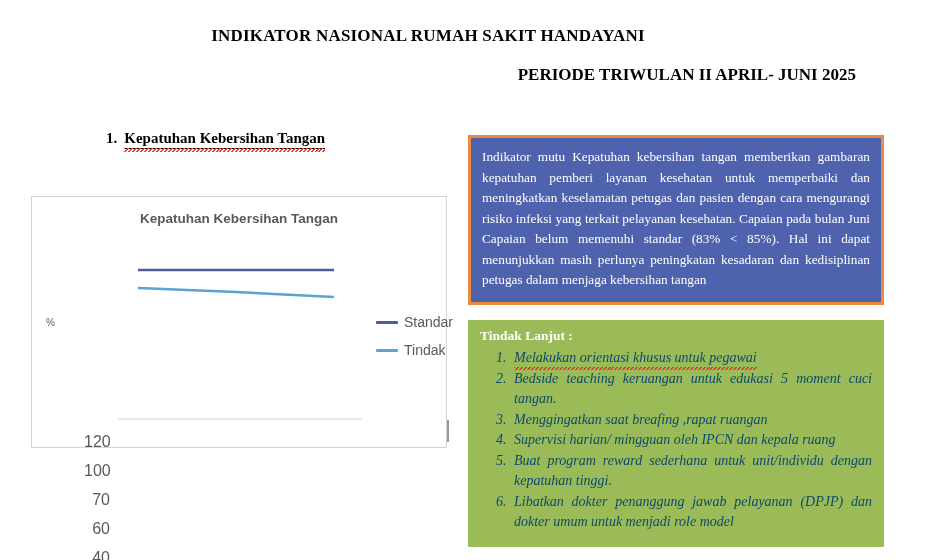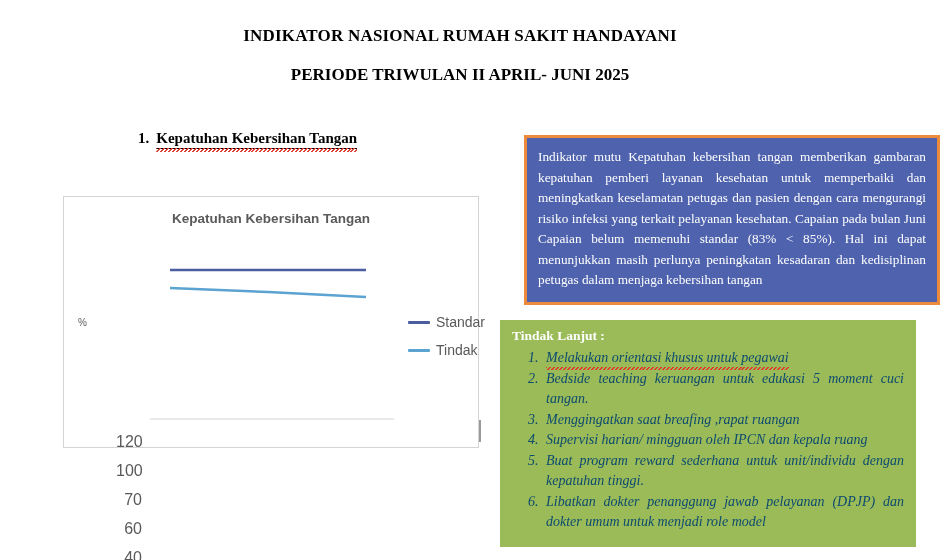--- a/index.html
+++ b/index.html
@@ -11,37 +11,37 @@
     height: 560px;
     background: #ffffff;
     font-family: "Liberation Serif", serif;
     position: relative;
     overflow: hidden;
   }
   .page {
     position: relative;
     width: 856px;
     height: 560px;
-    margin-left: 32px;
   }
   .title-block {
     text-align: center;
     padding-top: 26px;
   }
   .title-line1 {
     font-size: 17px;
     font-weight: bold;
     letter-spacing: 0.2px;
     color: #000000;
   }
   .title-line2 {
     font-size: 17px;
     font-weight: bold;
     margin-top: 19px;
     color: #000000;
+    text-align: right;
   }
 
   
   .section-heading {
     position: absolute;
     left: 106px;
     top: 130px;
     font-size: 15px;
     font-weight: bold;
     color: #000000;
@@ -135,21 +135,21 @@
     right: -3px;
     bottom: 5px;
     width: 2px;
     height: 22px;
     background: #9a9a9a;
   }
 
   
   .info-box {
     position: absolute;
-    left: 492px;
+    left: 468px;
     top: 135px;
     width: 416px;
     height: 170px;
     background: #4e62ad;
     border: 3px solid #ed8b3c;
     box-sizing: border-box;
     padding: 9px 11px 6px 11px;
   }
   .info-box p {
     margin: 0;

